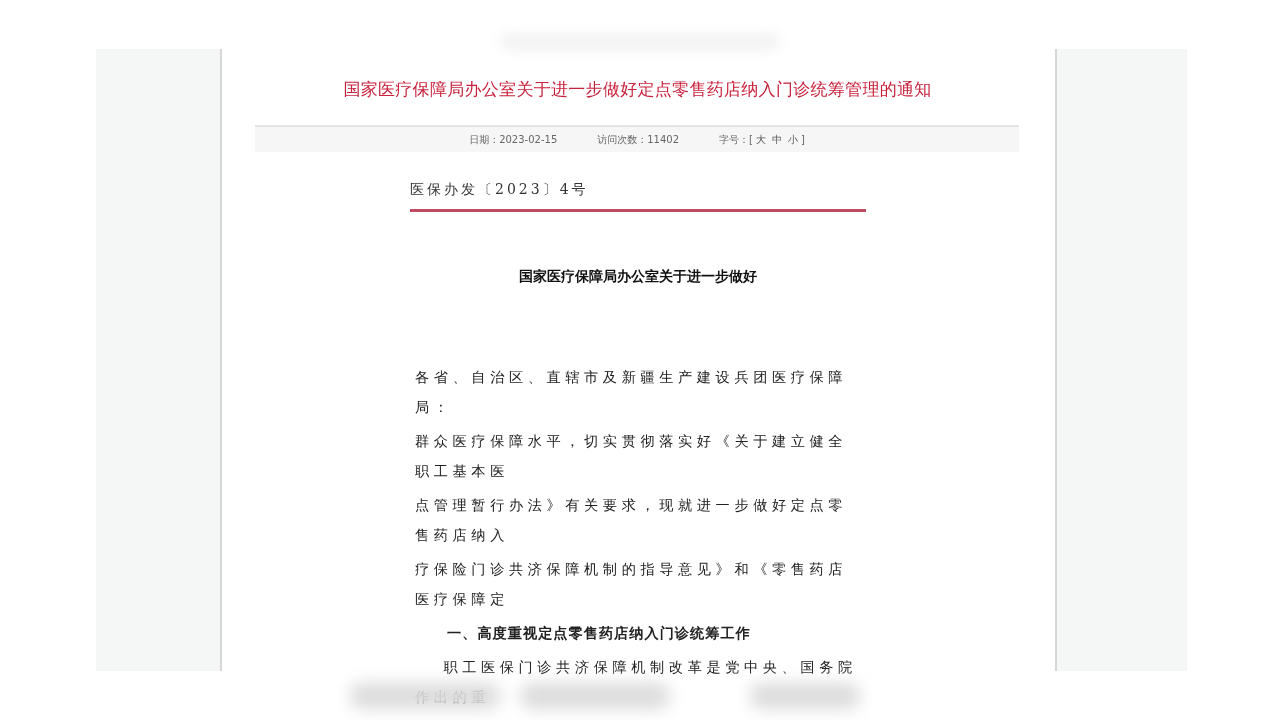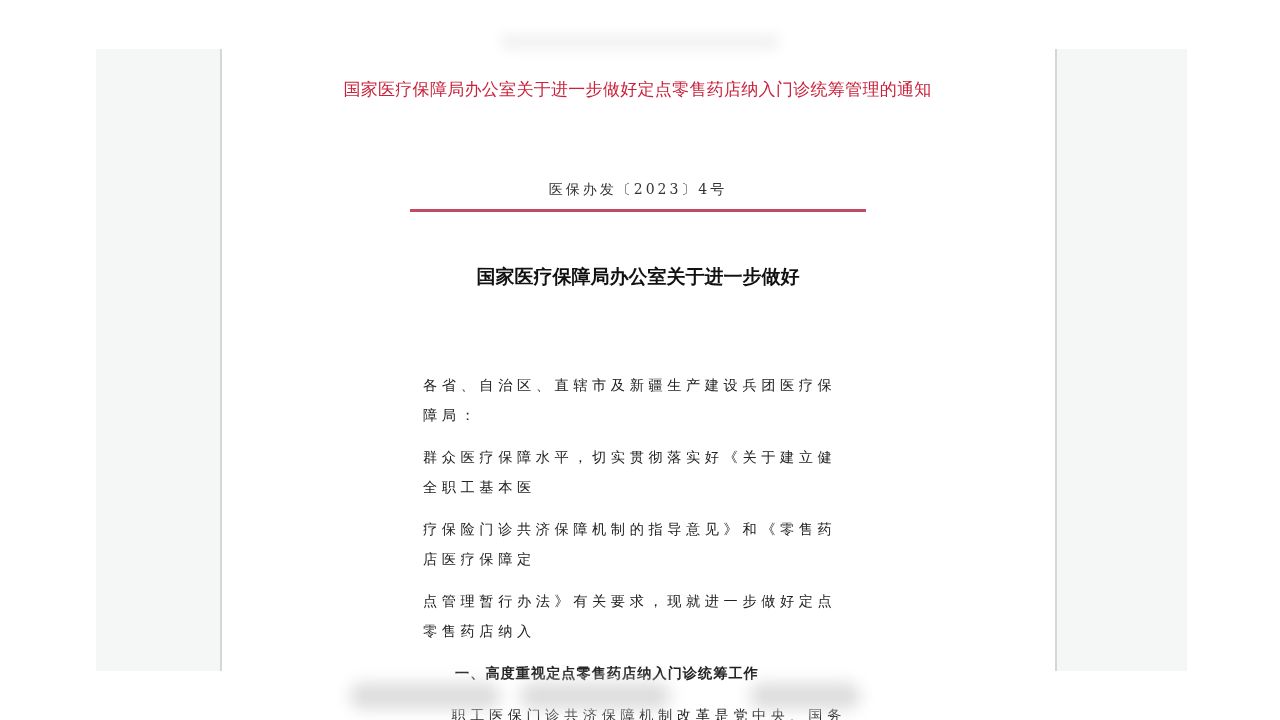--- a/index.html
+++ b/index.html
@@ -35,65 +35,76 @@
   .meta-bar {
     position: absolute; left: 255px; width: 764px; top: 125px; height: 25px;
     background: #f6f6f6; border-top: 2px solid #e4e4e4;
     display: flex; justify-content: center; align-items: center;
     font-size: 10px; color: #666;
   }
   .meta-bar .item { margin: 0 20px; }
   .meta-bar .fontsize a { color: #555; margin: 0 3px; cursor: pointer; }
   .doc-number {
     position: absolute; left: 410px; width: 456px; top: 181px;
-    text-align: center; font-family: "DejaVu Serif", "Liberation Serif", serif;
+    font-family: "DejaVu Serif", "Liberation Serif", serif;
     font-size: 14px; color: #333; letter-spacing: 3px;
   }
   .red-rule {
     position: absolute; left: 410px; width: 456px; top: 209px; height: 3px;
     background: #c14a64;
   }
   .doc-heading {
     position: absolute; left: 410px; width: 456px; top: 258px;
     text-align: center; font-family: "DejaVu Serif", "Liberation Serif", serif;
-    font-weight: bold; font-size: 19px; line-height: 36px; color: #111;
+    font-weight: bold; font-size: 14px; line-height: 36px; color: #111;
   }
   .body-text {
     position: absolute; left: 411px; width: 455px; top: 358px;
     font-family: "DejaVu Serif", "Liberation Serif", serif;
     font-size: 14.2px; color: #222; line-height: 30px;
     letter-spacing: 4.6px;
   }
-  .body-text p { margin: 12px; }
+  .body-text p { margin: 4px; }
   .indent { text-indent: 2em; }
   .section-head { font-family: "DejaVu Sans", "Liberation Sans", sans-serif; font-weight: bold; letter-spacing: 1px; padding-left: 32px; }
 </style>
 </head>
 <body>
 
 <div class="stage">
   <div class="top-blur"></div>
   <div class="side-panel side-left"></div>
   <div class="side-panel side-right"></div>
 
   <div class="page-title">国家医疗保障局办公室关于进一步做好定点零售药店纳入门诊统筹管理的通知</div>
 
+  <div class="meta-bar">
+    <span class="item">
+      <span>日期：</span><span>2023-02-15</span>
+    </span>
+    <span class="item">
+      <span>访问次数：</span><span>11402</span>
+    </span>
+    <span class="item fontsize">
+      <span>字号：</span><span>[</span><a>大</a><a>中</a><a>小</a><span>]</span>
+    </span>
+  </div>
 
   <div class="doc-number">医保办发〔2023〕4号</div>
   <div class="red-rule"></div>
 
   <div class="doc-heading">
     <div>国家医疗保障局办公室关于进一步做好</div>
   </div>
 
   <div class="body-text">
     <p>各省、自治区、直辖市及新疆生产建设兵团医疗保障局：</p>
     <p>群众医疗保障水平，切实贯彻落实好《关于建立健全职工基本医</p>
+    <p>点管理暂行办法》有关要求，现就进一步做好定点零售药店纳入</p>
     <p>疗保险门诊共济保障机制的指导意见》和《零售药店医疗保障定</p>
-    <p>点管理暂行办法》有关要求，现就进一步做好定点零售药店纳入</p>
     <p class="section-head">一、高度重视定点零售药店纳入门诊统筹工作</p>
     <p class="indent">职工医保门诊共济保障机制改革是党中央、国务院作出的重</p>
 
   </div>
 
   <div class="bottom-blur">
     <span style="left:0;width:150px;"></span>
     <span style="left:170px;width:150px;"></span>
     <span style="left:400px;width:110px;"></span>
   </div>

